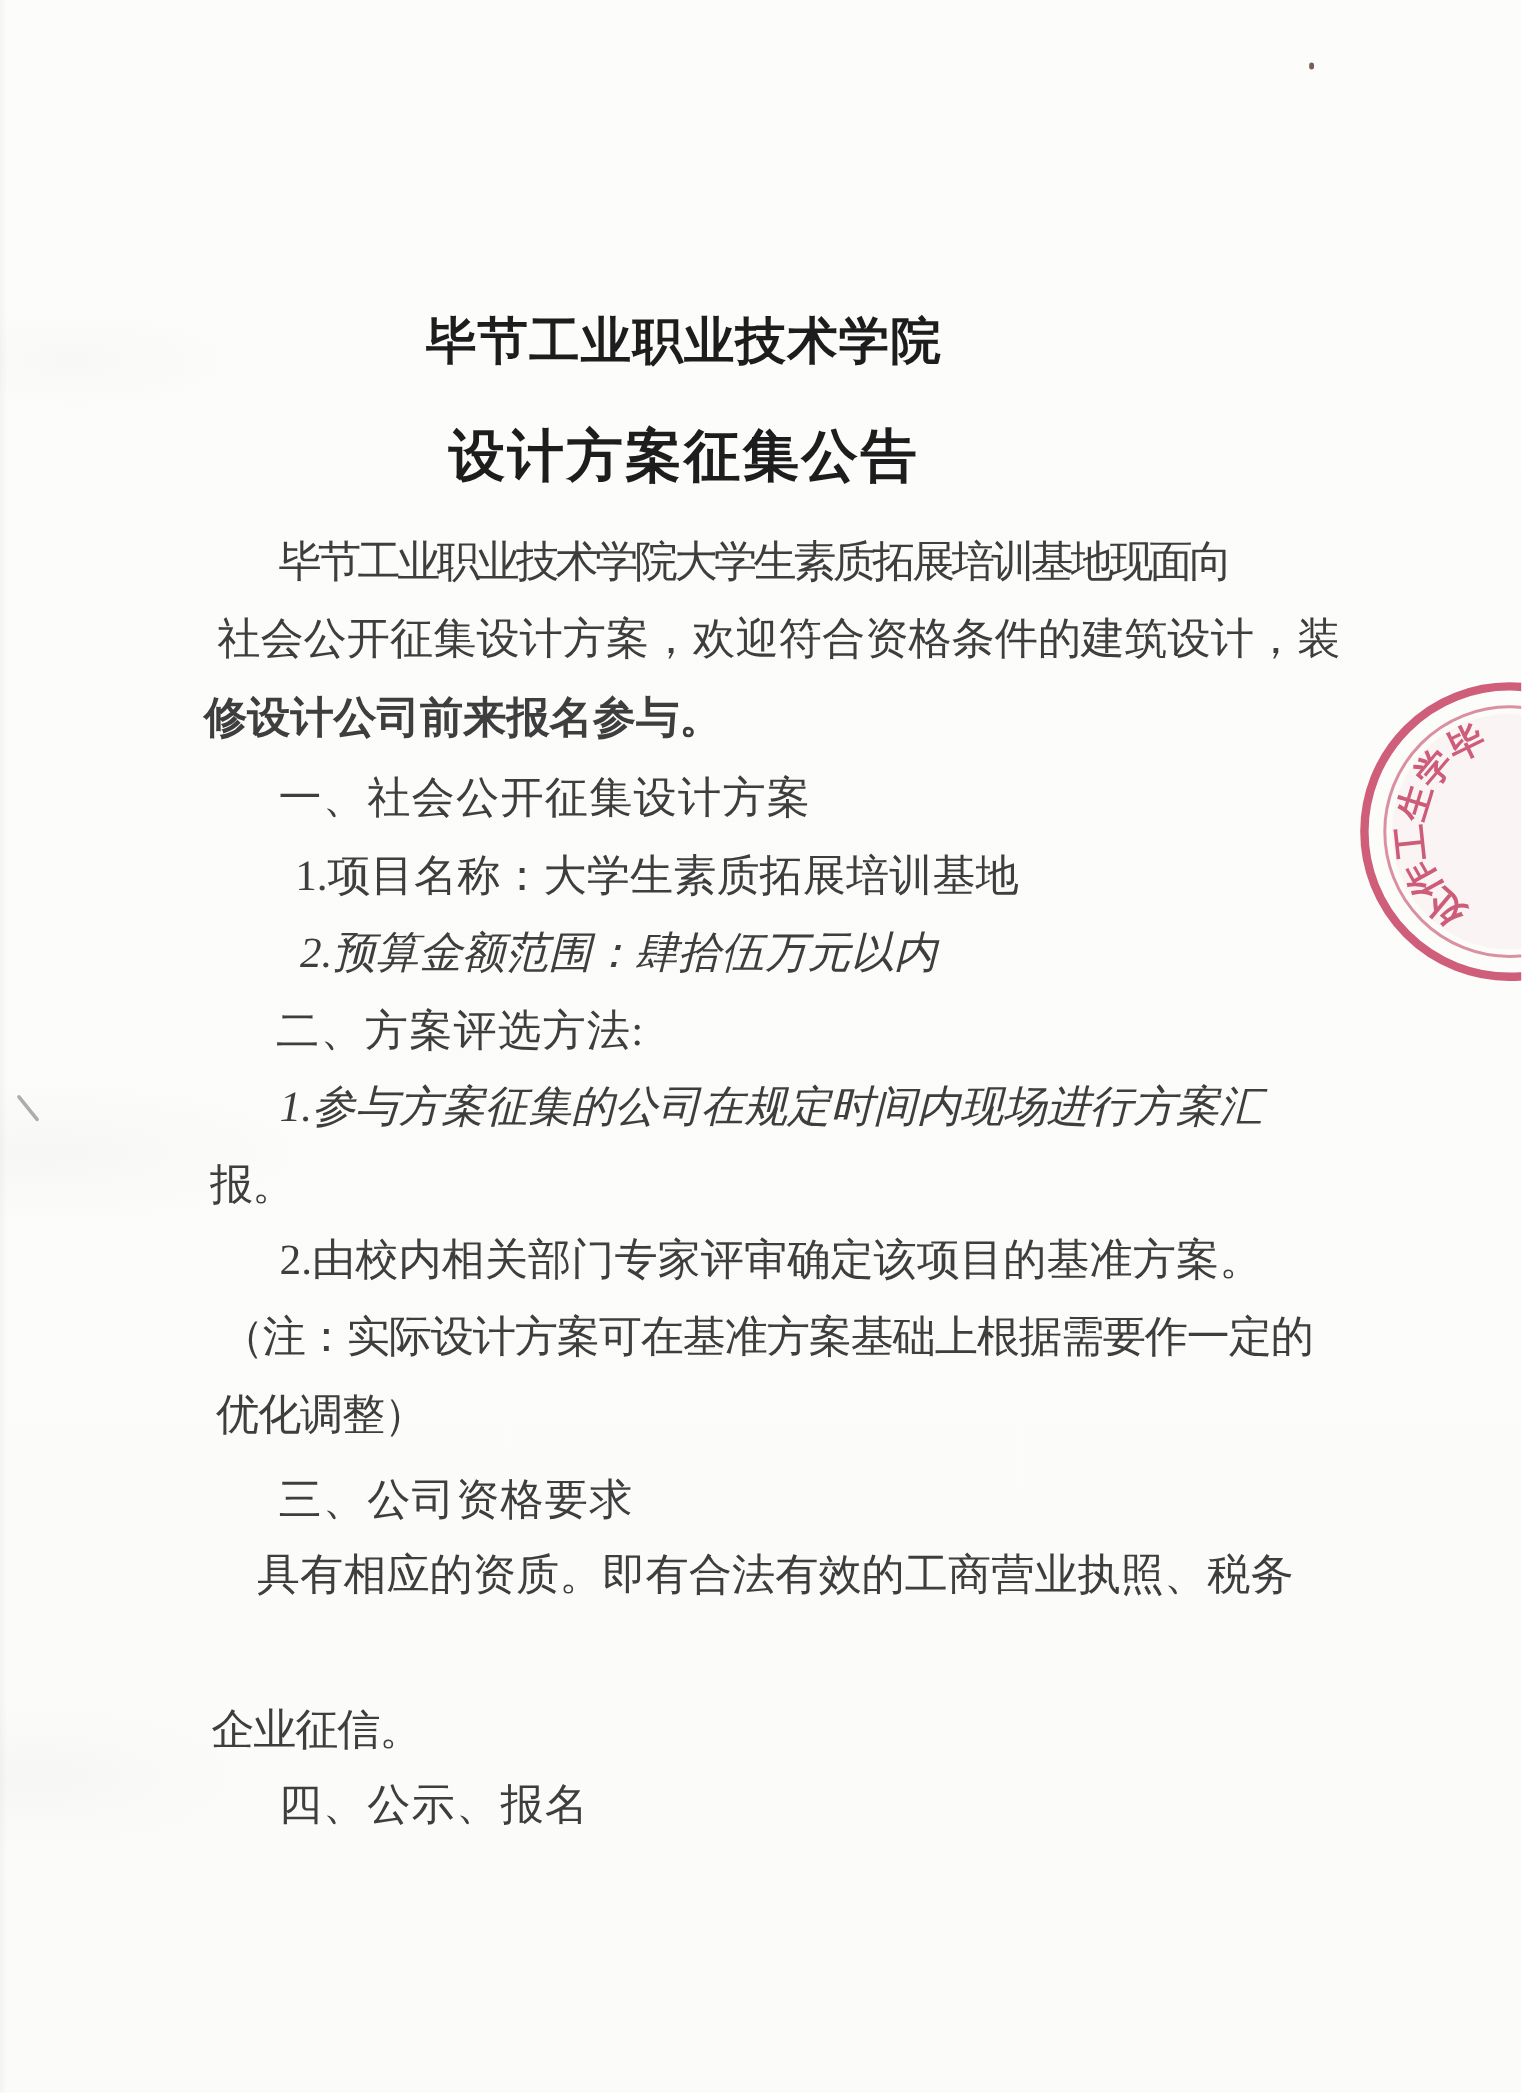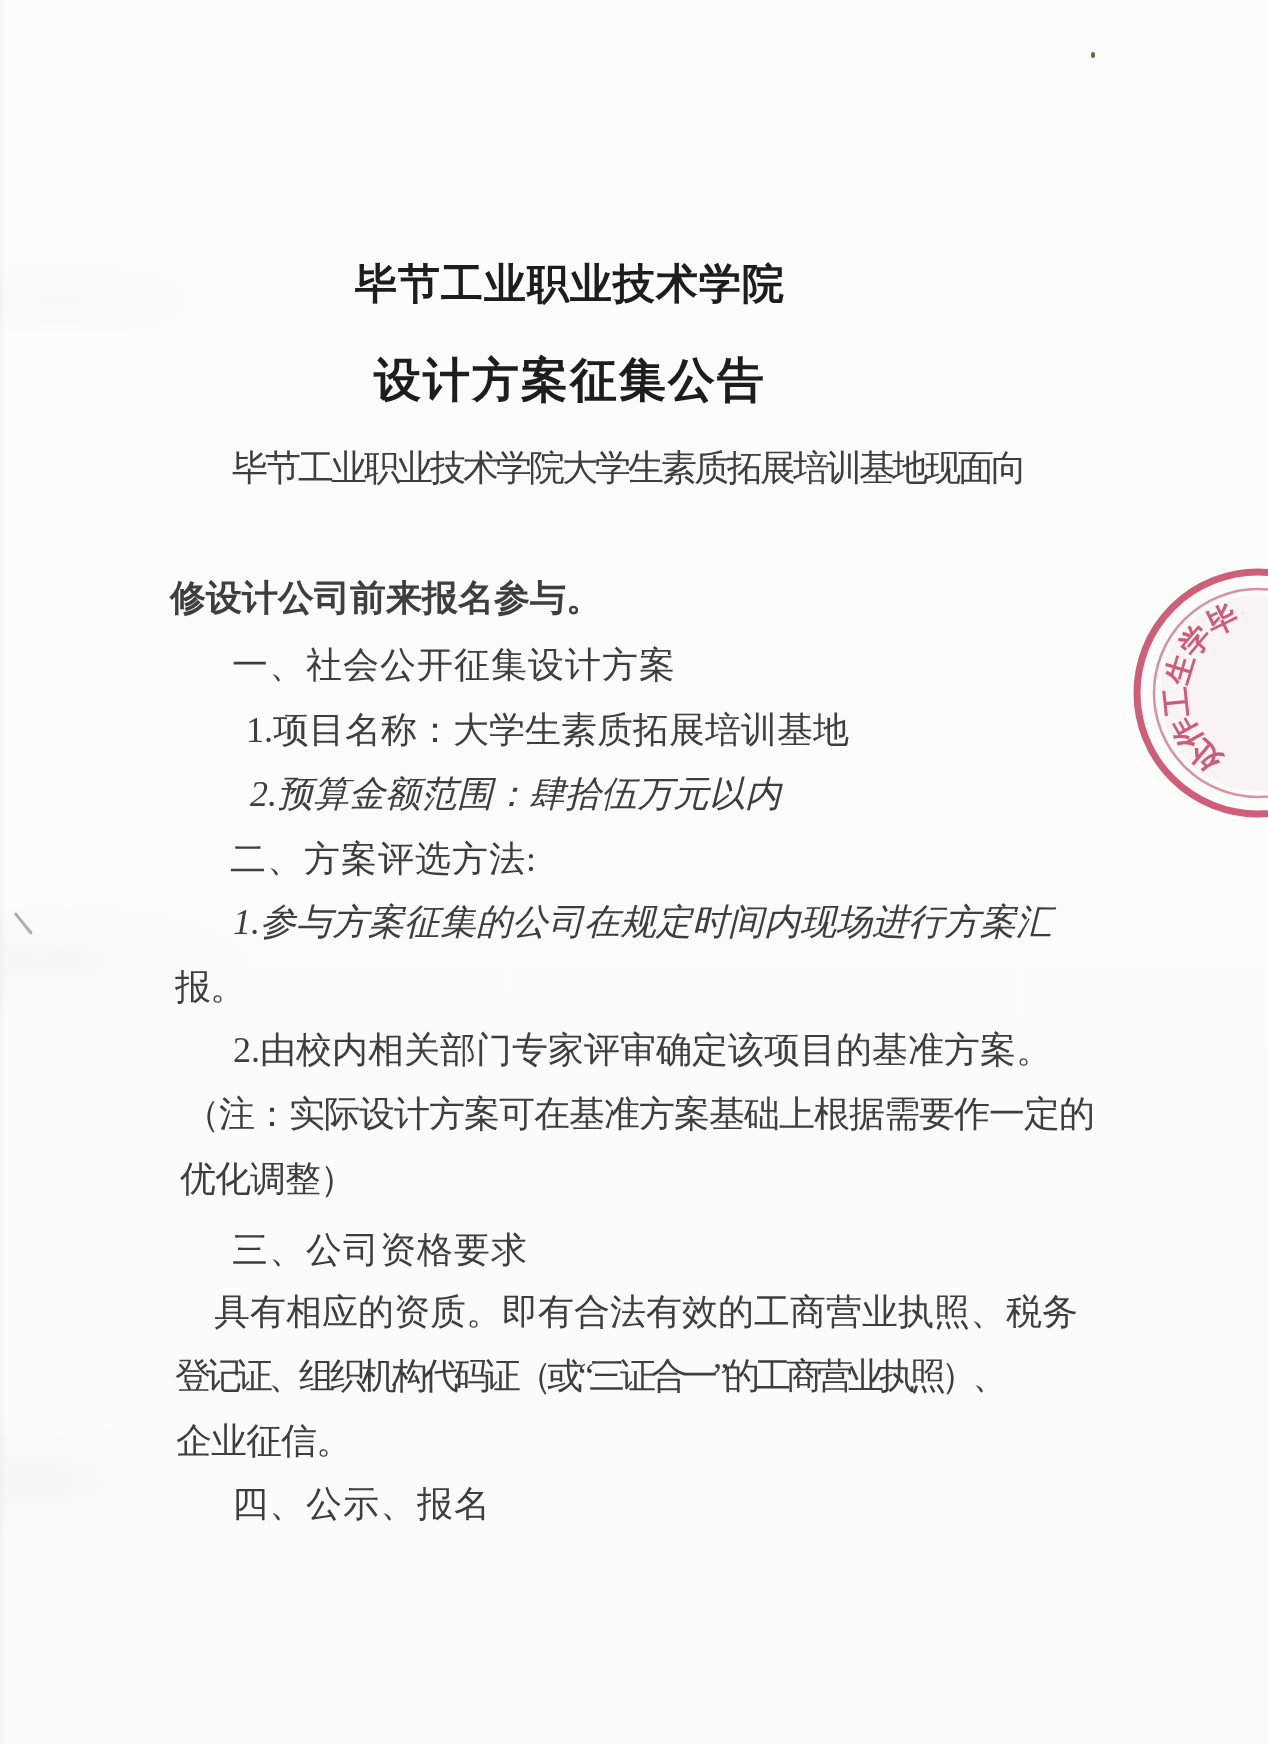--- a/index.html
+++ b/index.html
@@ -34,33 +34,33 @@
 </style>
 </head>
 <body>
 
 <div class="page">
 
   <div class="title t2">毕节工业职业技术学院</div>
   <div class="title t3">设计方案征集公告</div>
 
   <div class="bl" style="top:444px;left:232px;letter-spacing:-3px;">毕节工业职业技术学院大学生素质拓展培训基地现面向</div>
+  <div class="bl" style="top:508px;left:181px;letter-spacing:0;">社会公开征集设计方案，欢迎符合资格条件的建筑设计，装</div>
   <div class="bl" style="top:574px;left:170px;letter-spacing:0;font-weight:bold;">修设计公司前来报名参与。</div>
   <div class="bl" style="top:641px;left:232px;letter-spacing:1px;">一、社会公开征集设计方案</div>
   <div class="bl" style="top:706px;left:246px;letter-spacing:0;">1.项目名称：大学生素质拓展培训基地</div>
   <div class="bl" style="top:770px;left:250px;letter-spacing:0;font-style:italic;">2.预算金额范围：肆拾伍万元以内</div>
   <div class="bl" style="top:835px;left:230px;letter-spacing:1px;">二、方案评选方法:</div>
   <div class="bl" style="top:898px;left:233px;letter-spacing:0;font-style:italic;">1.参与方案征集的公司在规定时间内现场进行方案汇</div>
   <div class="bl" style="top:963px;left:175px;">报。</div>
   <div class="bl" style="top:1026px;left:233px;letter-spacing:0;">2.由校内相关部门专家评审确定该项目的基准方案。</div>
   <div class="bl" style="top:1090px;left:168px;letter-spacing:-1px;margin-left:16px;">（注：实际设计方案可在基准方案基础上根据需要作一定的</div>
   <div class="bl" style="top:1155px;left:180px;">优化调整）</div>
   <div class="bl" style="top:1226px;left:232px;letter-spacing:1px;text-align:right;">三、公司资格要求</div>
   <div class="bl" style="top:1288px;left:214px;letter-spacing:0;">具有相应的资质。即有合法有效的工商营业执照、税务</div>
-  <div class="bl" style="top:1352px;left:175px;letter-spacing:-5px;">登记证、组织机构代码证（或“三证合一”的工商营业执照）、</div>
   <div class="bl" style="top:1417px;left:176px;">企业征信。</div>
   <div class="bl" style="top:1480px;left:232px;letter-spacing:1px;">四、公示、报名</div>
 
   <svg class="seal" width="140" height="268" viewBox="0 0 140 268">
     <g>
       <circle cx="130" cy="133" r="121" fill="none" stroke="#c43a5d" stroke-width="7" stroke-opacity="0.82"></circle>
       <circle cx="130" cy="133" r="104" fill="none" stroke="#c95672" stroke-width="2.5" stroke-opacity="0.65"></circle>
       <circle cx="130" cy="133" r="98" fill="#e8607d" opacity="0.05"></circle>
     </g>
     <g font-family="DejaVu Sans, Liberation Sans, sans-serif" font-weight="700" font-size="30" fill="#c64867" text-anchor="middle" opacity="0.88">

